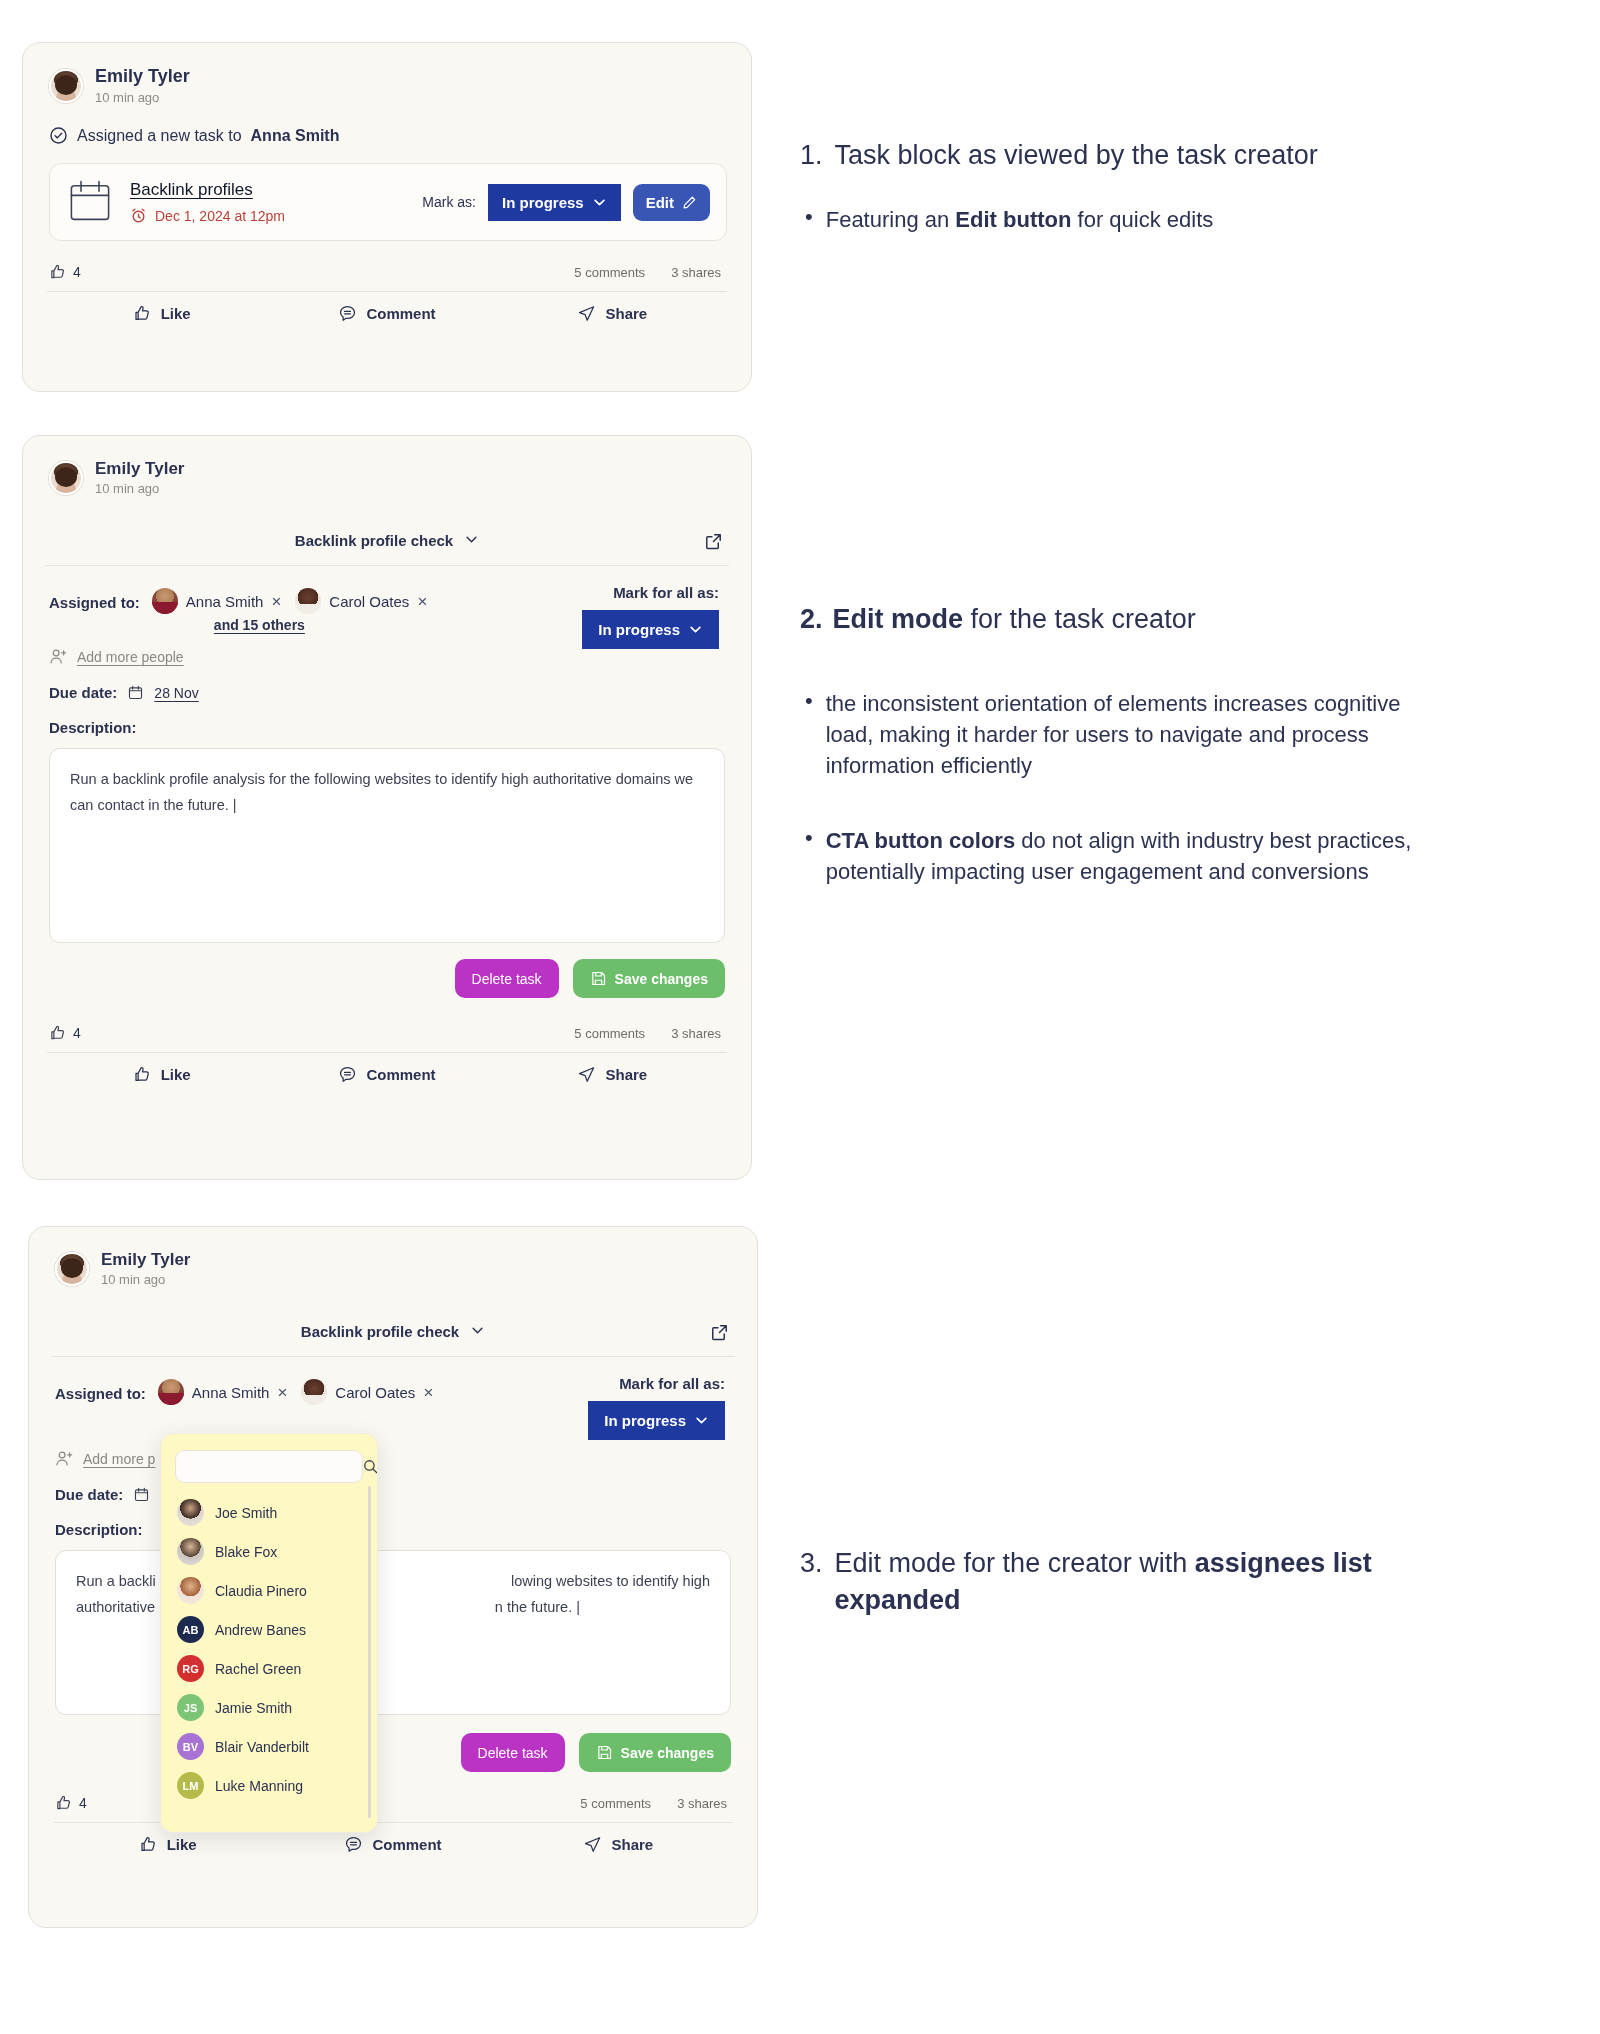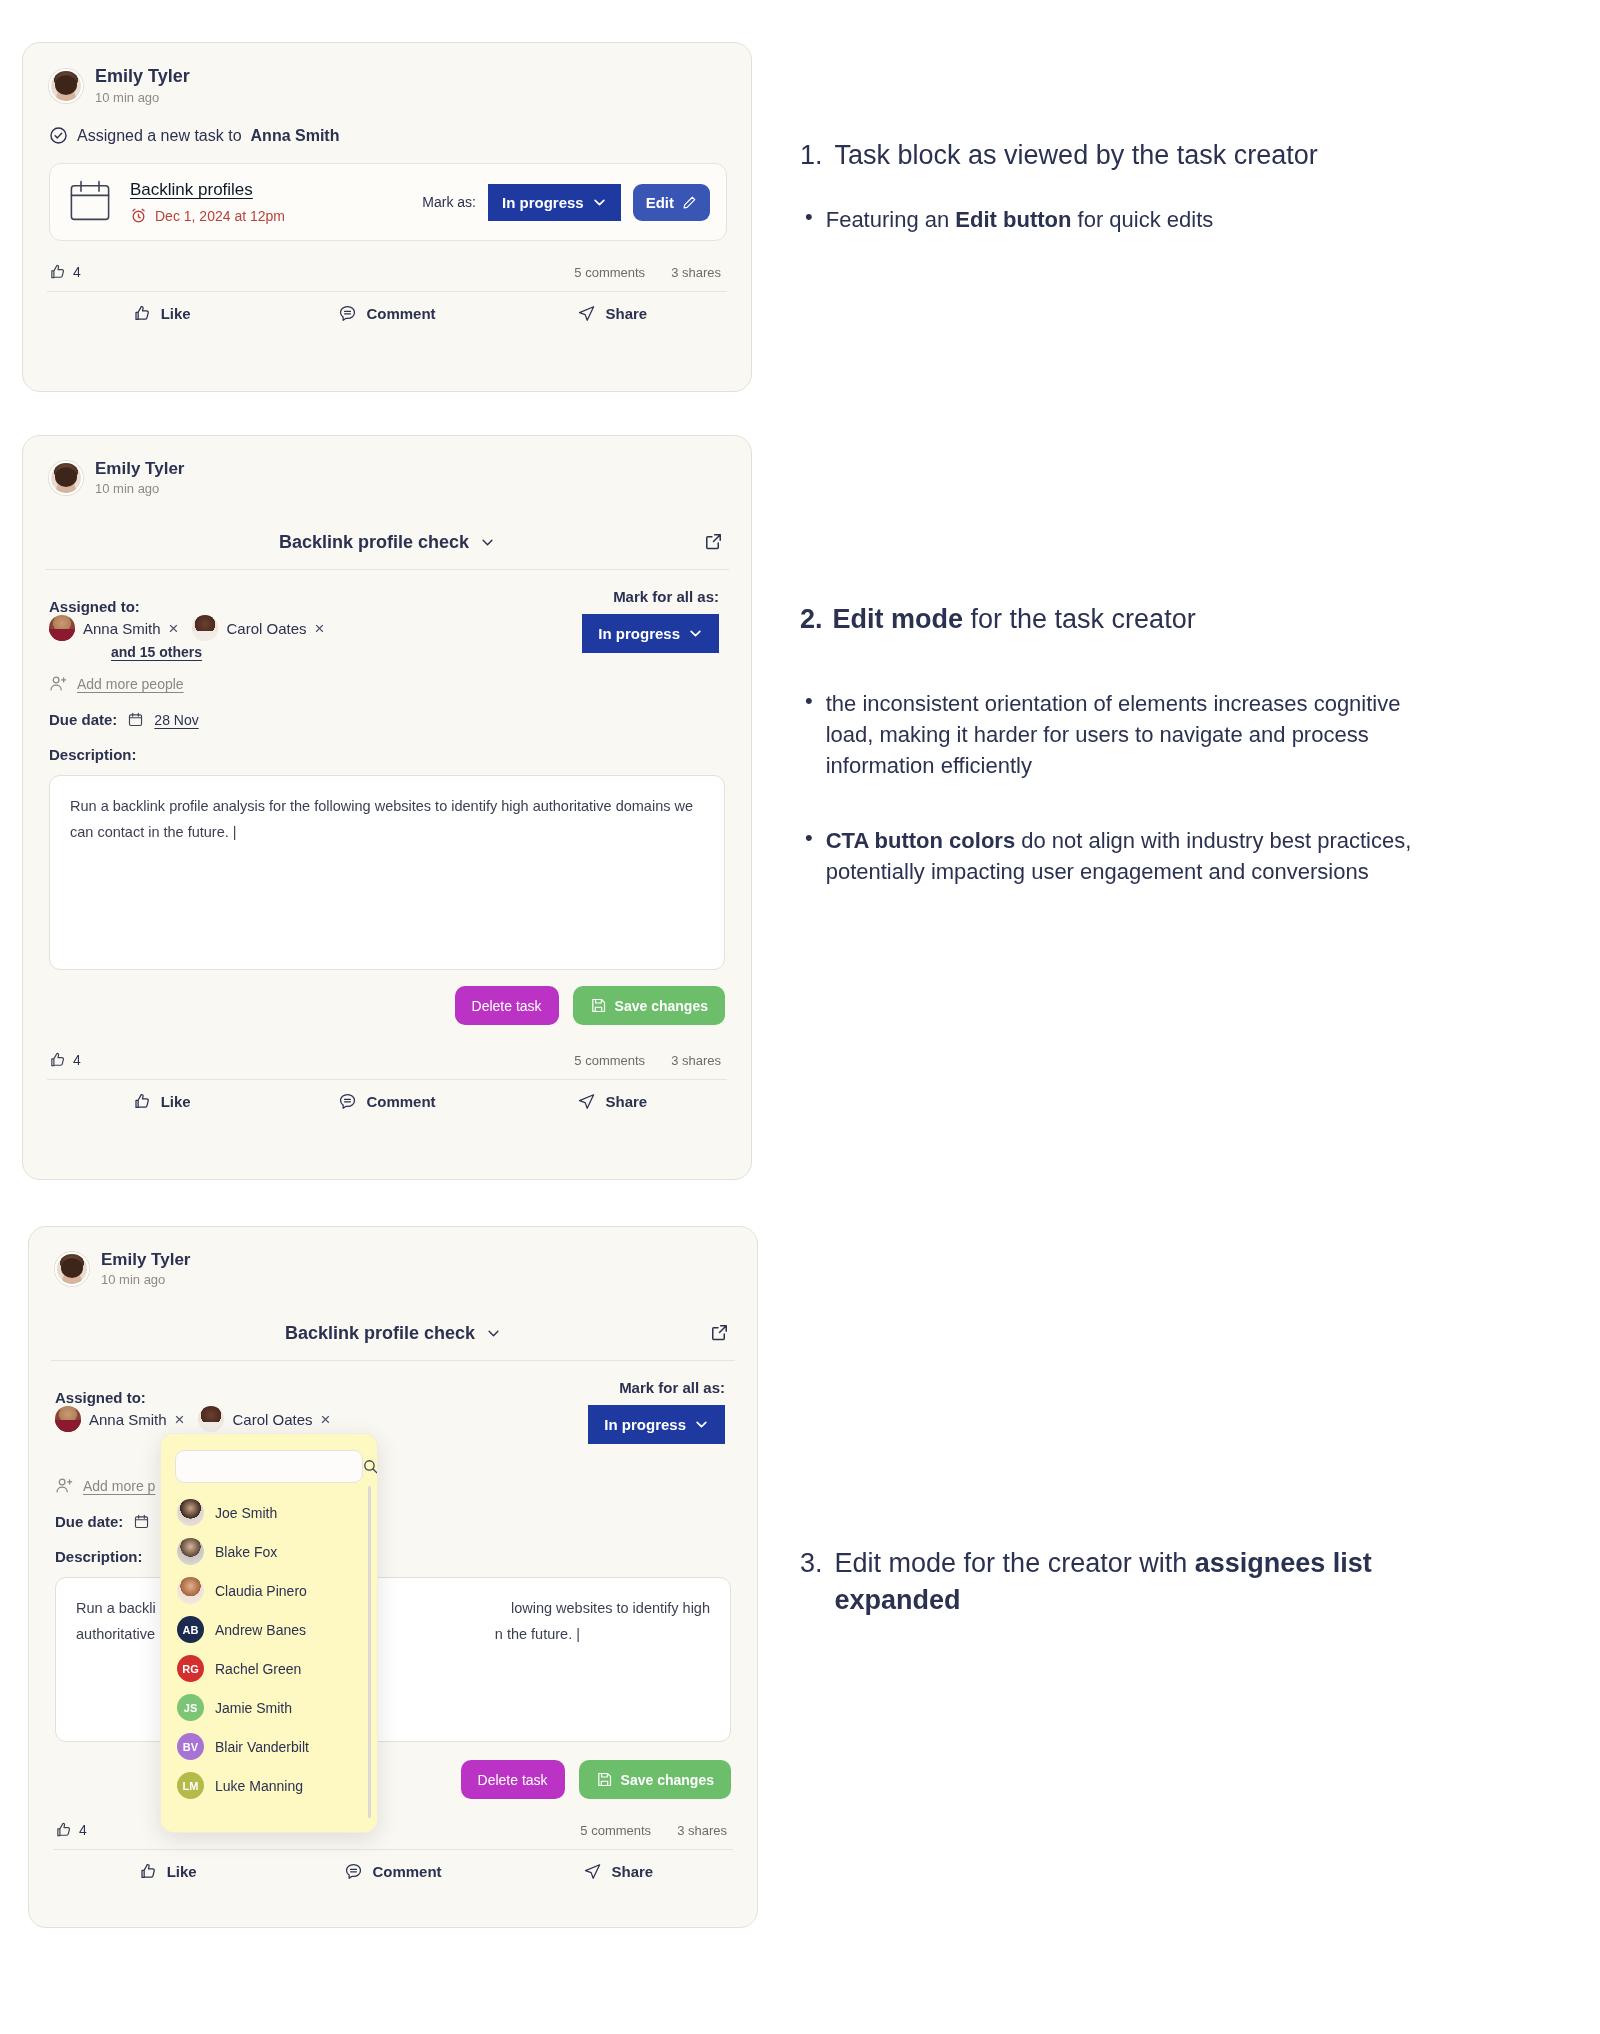--- a/index.html
+++ b/index.html
@@ -105,29 +105,29 @@
     font-size: 15px; font-weight: bold; color: #2b3151; cursor: pointer;
   }
   .fact svg { width: 19px; height: 19px; }
 
   
   .edit-head {
     position: relative; display: flex; align-items: center;
     justify-content: center; padding: 34px 0 16px 0;
   }
   .edit-title {
-    font-size: 18px; font-weight: bold; color: #2b3151;
-    display: inline-flex; align-items: center; gap: 11px; cursor: pointer;
+    font-size: 15px; font-weight: bold; color: #2b3151;
+    display: inline-flex; align-items: flex-start; gap: 11px; cursor: pointer;
   }
   .ext-ic { position: absolute; right: 28px; top: 34px; width: 19px; height: 19px; cursor: pointer; }
   .head-rule { height: 1px; background: #e8e4dc; margin: 0 22px; }
 
   .assign-row {
     display: flex; align-items: flex-start;
-    padding: 22px 0 0 26px; gap: 0; position: relative; flex-direction: column;
+    padding: 22px 0 0 26px; gap: 12px; position: relative;
   }
   .assign-label { font-size: 15px; font-weight: bold; color: #2b3151; padding-top: 6px; }
   .chips { display: flex; flex-wrap: wrap; align-items: center; gap: 8px 14px; max-width: 430px; }
   .chip { display: inline-flex; align-items: center; gap: 8px; }
   .chip-av { width: 26px; height: 26px; border-radius: 50%; flex: 0 0 26px; overflow: hidden; position: relative; }
   .av-anna { background: radial-gradient(circle at 50% 32%, #c99a74 0%, #b07f58 40%, #8b4a3a 41%, #7a2030 100%); }
   .av-anna::after { content:""; position:absolute; left:0; bottom:0; width:100%; height:45%; background:#8b1a30; }
   .av-carol { background: radial-gradient(circle at 50% 36%, #6b4030 0%, #4a2a1e 48%, #ece2d8 49%, #f4ece4 100%); }
   .av-carol::after { content:""; position:absolute; left:0; bottom:0; width:100%; height:38%; background:#f2ece6; }
   .chip-name { font-size: 15px; color: #2b3151; }

